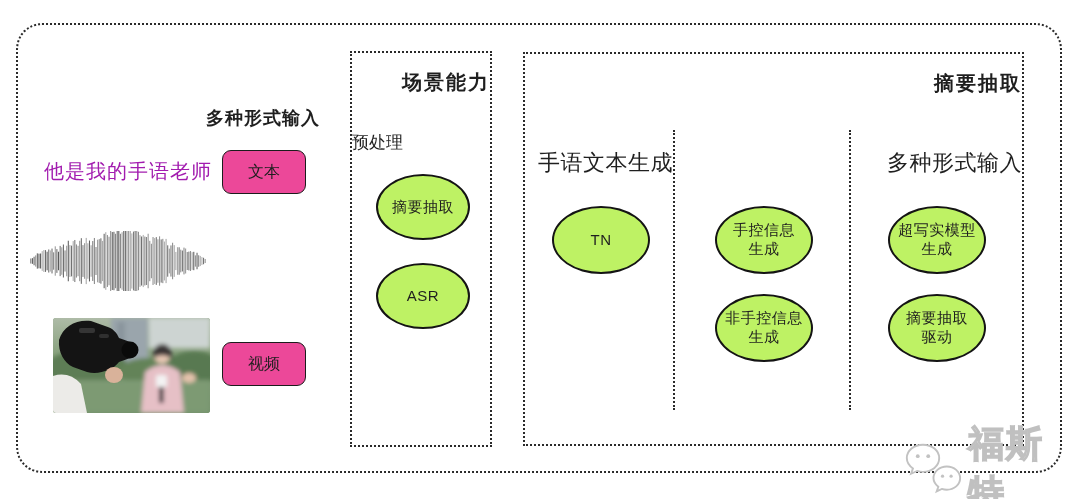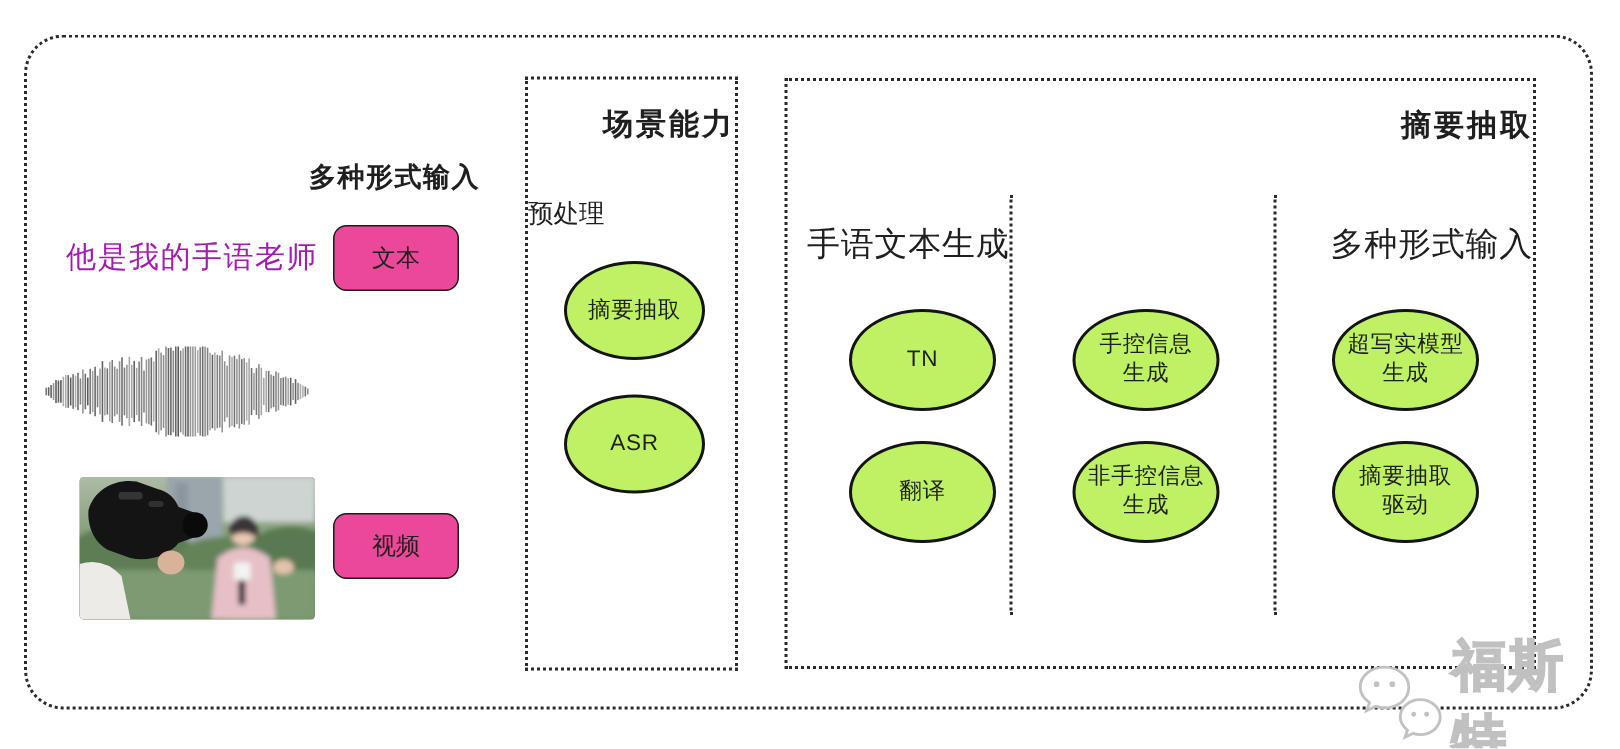--- a/index.html
+++ b/index.html
@@ -44,21 +44,21 @@
   }
   .scene-box .subtitle{top:78px;}
   .node{
     position:absolute;border:2.5px solid #141414;border-radius:50%;background:#bef264;
     display:flex;align-items:center;justify-content:center;text-align:center;
     font-size:15px;line-height:1.25;white-space:pre-line;letter-spacing:0.5px;
   }
   .scene-box .node{left:24px;width:90px;height:62px;}
   .sn0{top:121px}.sn1{top:210px}.sn2{top:299px}
   .core-box .node{width:94px;height:64px;}
-  .c1{left:41px}.c2{left:190px}.c3{left:363px}
+  .c1{left:27px}.c2{left:190px}.c3{left:363px}
   .r0{top:152px}.r1{top:240px}
   .divider{
     position:absolute;top:76px;height:280px;width:0;border-left:2px dotted #2a2a2a;
   }
   .d1{left:148px}.d2{left:324px}
   .col-header{
     position:absolute;top:94px;font-size:22px;text-align:right;letter-spacing:0.5px;
   }
   .h1{left:0;width:148px}.h2{left:148px;width:176px}.h3{left:324px;width:173px}
   
@@ -244,21 +244,20 @@
 
   <div class="dashed-box core-box">
     <div class="box-title">摘要抽取</div>
     <div class="divider d1"></div>
     <div class="divider d2"></div>
 
     <div class="col-header h1">手语文本生成</div>
     <div class="col-header h3">多种形式输入</div>
 
     <div class="node c1 r0">TN</div>
-    <div class="node c1 r1">翻译</div>
     <div class="node c2 r0">手控信息
 生成</div>
     <div class="node c2 r1">非手控信息
 生成</div>
     <div class="node c3 r0">超写实模型
 生成</div>
     <div class="node c3 r1">摘要抽取
 驱动</div>
   </div>
 

